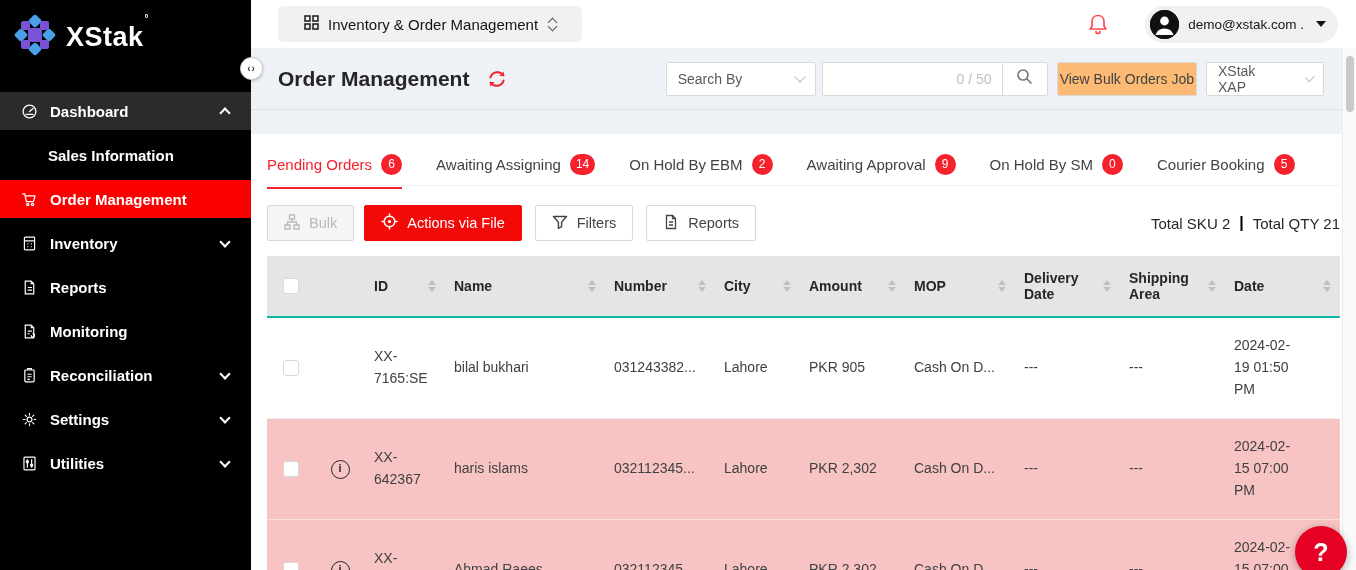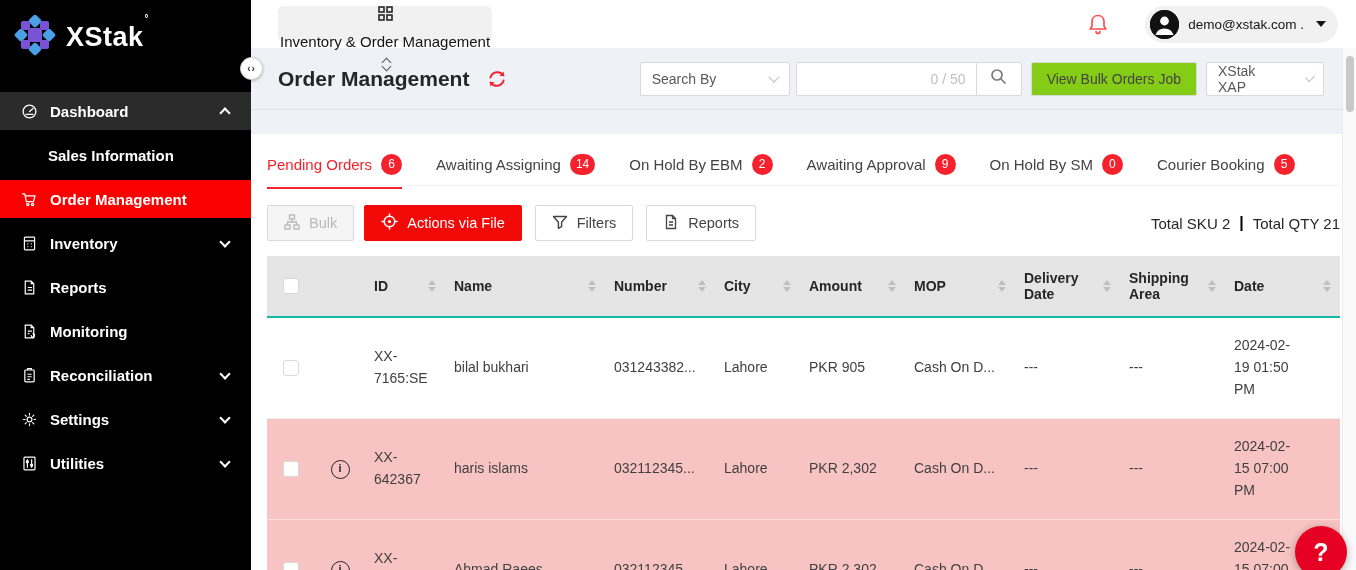--- a/index.html
+++ b/index.html
@@ -24,21 +24,21 @@
   .chev.up { transform:rotate(-135deg); margin-top:4px; }
 
   .collapse-btn { position:absolute; left:240px; top:57px; width:23px; height:23px; border-radius:50%;
       background:#fff; border:1px solid #cfcfcf; z-index:9; display:flex; align-items:center; justify-content:center;
       font-size:10px; color:#333; letter-spacing:1px; font-weight:700; box-shadow:0 1px 3px rgba(0,0,0,.25); cursor:pointer; }
 
   
   .main { position:absolute; left:251px; top:0; width:1105px; height:570px; }
   .topbar { height:48px; background:#fff; display:flex; align-items:center; padding:0 18px 0 27px; }
   .app-switcher { display:flex; align-items:center; gap:9px; background:#f1f1f1; border-radius:6px;
-      height:36px; padding:0 2px; font-size:15px; color:#141414; font-weight:500; cursor:pointer;flex-direction:column; }
+      height:36px; padding:0 26px; font-size:15px; color:#141414; font-weight:500; cursor:pointer; }
   .updown { display:flex; flex-direction:column; gap:1px; margin-left:2px; }
   .updown i { width:7px; height:7px; border-right:1.6px solid #595959; border-bottom:1.6px solid #595959; display:block; }
   .updown i.u { transform:rotate(-135deg); margin-bottom:-2px; }
   .updown i.d { transform:rotate(45deg); margin-top:-2px; }
   .topbar-spacer { flex:1; }
   .bell { width:22px; height:24px; margin-right:36px; cursor:pointer; }
   .user-pill { display:flex; align-items:center; gap:9px; background:#f1f1f1; border-radius:19px;
       height:37px; padding:4px 12px 4px 5px; cursor:pointer; }
   .avatar { width:29px; height:29px; border-radius:50%; background:#111; display:flex; align-items:center; justify-content:center; }
   .user-email { font-size:13.5px; color:#141414; }
@@ -52,22 +52,22 @@
   .select-box { background:#fff; border:1px solid #d9d9d9; border-radius:2px; height:34px; display:flex; align-items:center;
       padding:0 11px; font-size:14px; color:#595959; cursor:pointer;gap:44px; }
   .select-box .sel-chev { width:8px; height:8px; border-right:1.4px solid #bfbfbf; border-bottom:1.4px solid #bfbfbf; transform:rotate(45deg); margin-left:auto; margin-top:-3px; }
   .searchby { width:150px; margin-right:6px; }
   .search-group { display:flex; height:34px; margin-right:9px; }
   .search-input { width:180px; border:1px solid #d9d9d9; border-right:none; border-radius:2px 0 0 2px; background:#fff;
       display:flex; align-items:center; justify-content:flex-end; padding:0 10px; }
   .search-input input { border:none; outline:none; width:80px; font-size:14px; font-family:inherit; background:transparent; }
   .counter { color:#bfbfbf; font-size:14px; white-space:nowrap; }
   .search-btn { width:46px; border:1px solid #d9d9d9; border-radius:0 2px 2px 0; background:#fff; display:flex; align-items:center; justify-content:center; cursor:pointer; }
-  .white-btn { background:#84cc16; border:1px solid #d9d9d9; border-radius:2px; height:34px; display:flex; align-items:center;
-      padding:0 15px; font-size:14px; color:#434343; cursor:pointer; white-space:nowrap; }
+  .white-btn { background:#fdba74; border:1px solid #d9d9d9; border-radius:2px; height:34px; display:flex; align-items:center;
+      padding:0 2px; font-size:14px; color:#434343; cursor:pointer; white-space:nowrap; }
   .bulk-jobs { margin-right:9px; }
   .xap { width:118px; }
 
   
   .content { background:#fff; height:459px; padding:0 16px; }
   .tabs { display:flex; align-items:center; gap:34px; border-bottom:1px solid #f0f0f0; padding-top:23px; height:52px;margin-top:24px; }
   .tab { display:flex; align-items:center; gap:9px; font-size:15px; color:#434343; padding-bottom:14px; cursor:pointer; white-space:nowrap; position:relative; }
   .tab.active { color:#f5222d; }
   .tab.active::after { content:""; position:absolute; left:0; right:0; bottom:0; height:2px; background:#f5222d; }
   .tab.cut { max-width:78px; overflow:hidden; }

